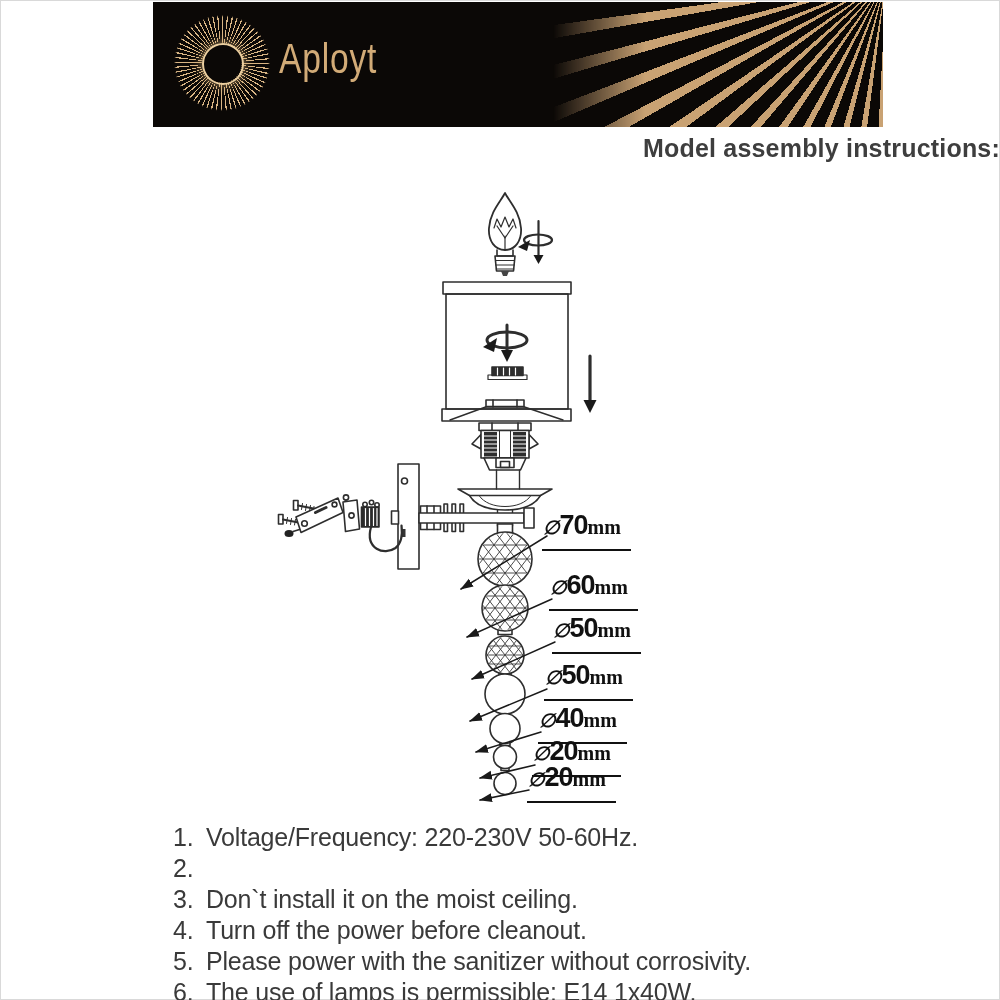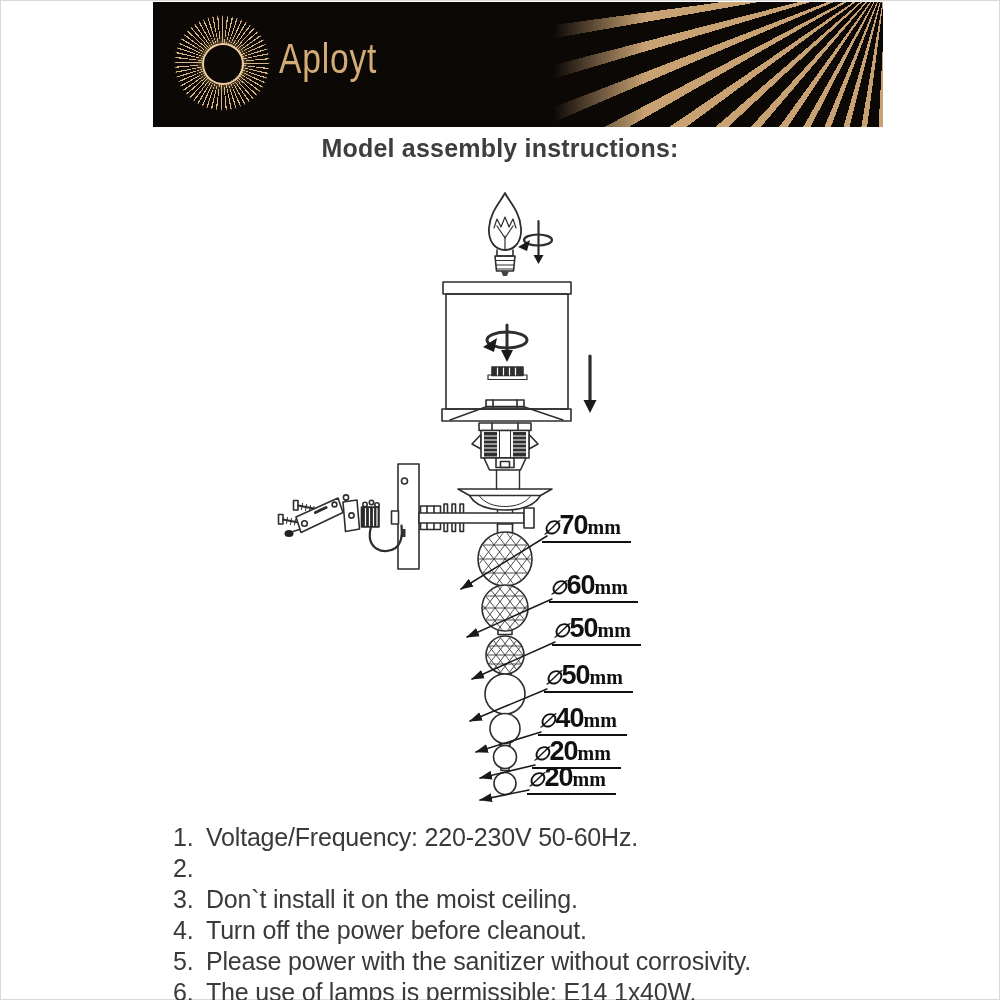--- a/index.html
+++ b/index.html
@@ -15,28 +15,28 @@
   .sunburst-ring{position:absolute;left:49px;top:41px;width:38px;height:38px;border-radius:50%;
     border:2px solid #eccf9f;box-shadow:0 0 10px 2px rgba(222,182,122,.55);}
   .brand{position:absolute;left:126px;top:33px;font-size:42px;font-weight:400;color:#d2ab77;
     letter-spacing:1px;transform:scaleX(.8);transform-origin:left center;}
   .rays{position:absolute;right:0;top:0;width:330px;height:125px;
     background:repeating-conic-gradient(from 150deg at 101% -18%,rgba(0,0,0,0) 0deg 4.4deg,#c9a273 4.4deg 6.6deg);
     -webkit-mask:linear-gradient(to left,#000 72%,transparent 100%);
             mask:linear-gradient(to left,#000 72%,transparent 100%);}
 
   
-  .title-block{position:absolute;left:0;top:134px;width:1000px;text-align:center;color:#3e3e3e;}
+  .title-block{position:absolute;left:0;top:134px;width:1000px;text-align:right;color:#3e3e3e;}
   .title-line{font-size:25px;line-height:29px;font-weight:600;letter-spacing:.2px;}
 
   
   .diagram{position:absolute;left:0;top:0;width:1000px;height:1000px;}
 
   .dim-label{position:absolute;white-space:nowrap;color:#111;border-bottom:2px solid #111;
-    line-height:1;padding:0 10px 2px 1px;}
+    line-height:1;padding:0 10px 10px 1px;}
   .dim-sym{font-size:19px;font-weight:700;font-style:italic;}
   .dim-val{font-size:27px;font-weight:700;letter-spacing:-1px;}
   .dim-unit{font-family:"Liberation Serif",serif;font-size:20px;font-weight:700;}
 
   
   .instructions{position:absolute;left:173px;top:823px;display:flex;flex-direction:column;gap:3px;
     color:#3a3a3a;font-size:25px;line-height:28px;letter-spacing:-0.2px;}
   .inst-row{display:flex;}
   .inst-num{width:33px;flex:0 0 33px;}
 </style>

